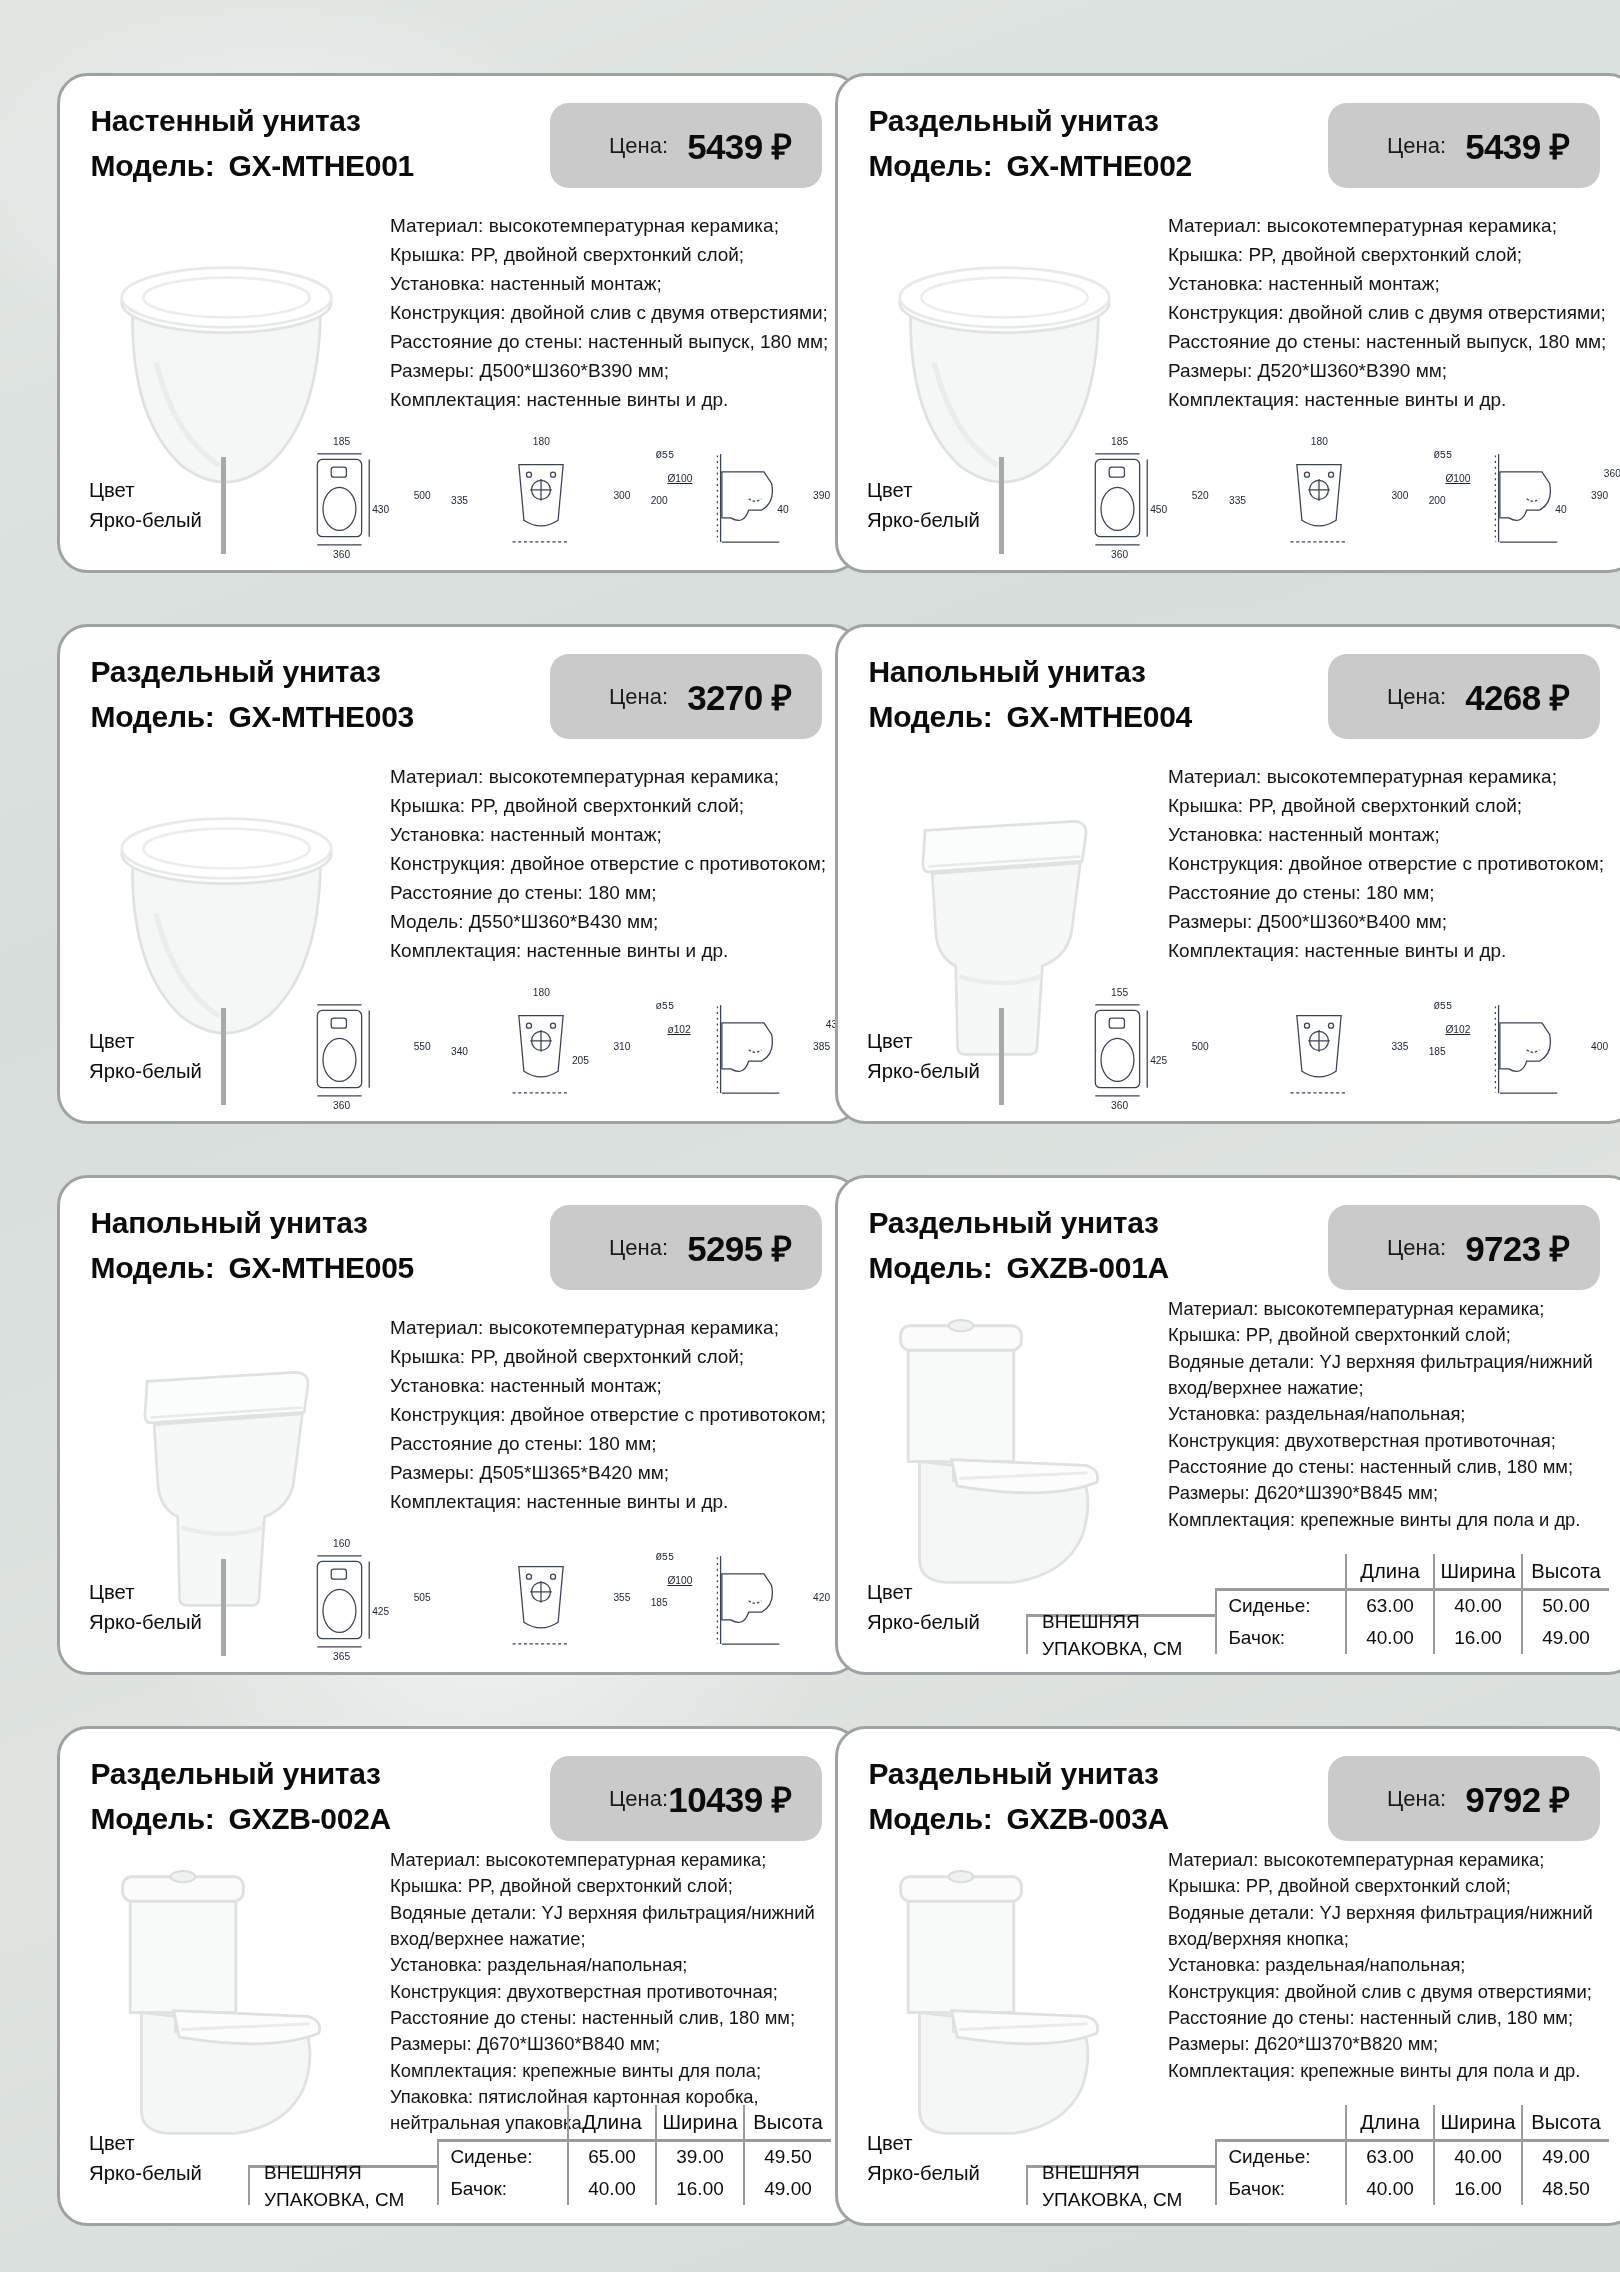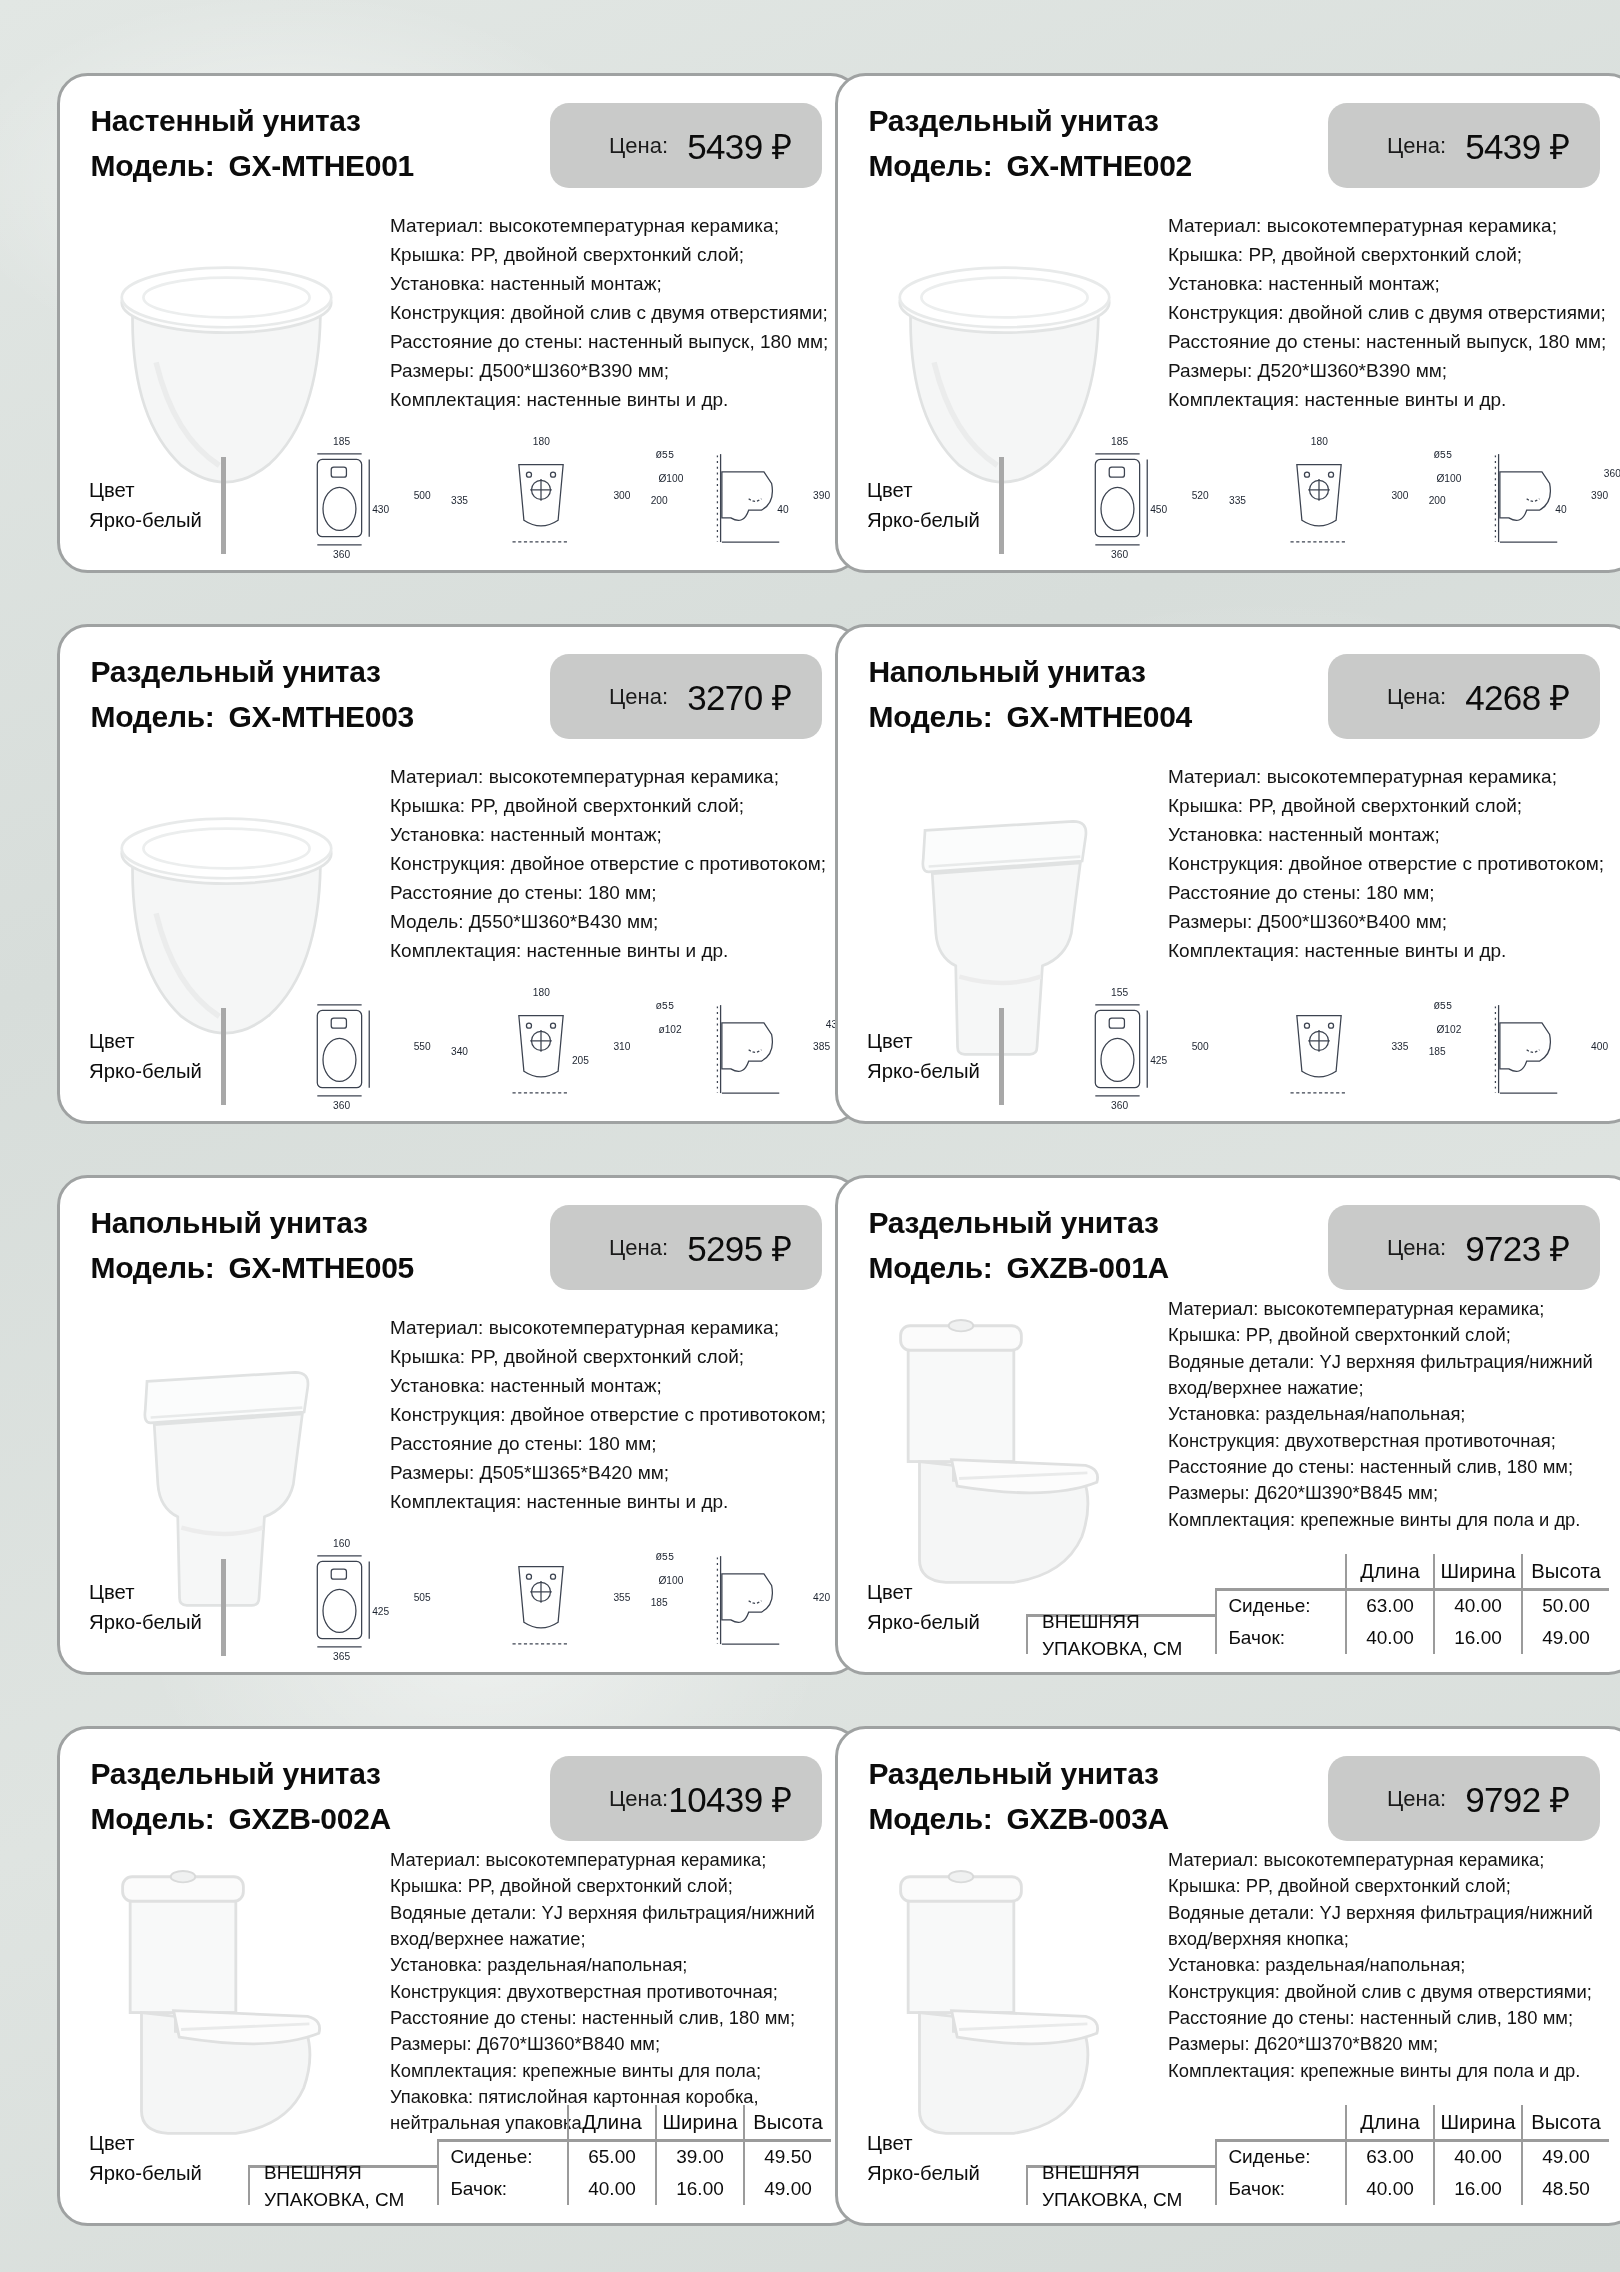--- a/index.html
+++ b/index.html
@@ -33,21 +33,21 @@
   .model-line { font-size:30px; font-weight:bold; line-height:1.5; letter-spacing:-0.3px; }
   .model-line .mval { margin-left:14px; }
   .price-box {
     position:absolute; top:27px; right:36px;
     width:272px; height:85px;
     background:#c9cac9; border-radius:19px;
     display:flex; align-items:center; justify-content:space-between;
     padding:0 30.5px 0 27px;
   }
   .price-label { font-size:22px; color:#1a1a1a;margin-left:32px; }
-  .price-value { font-size:35px; font-weight:normal; letter-spacing:-0.6px; }
+  .price-value { font-size:35px; font-weight:bold; letter-spacing:-0.6px; }
 
   .product-img { position:absolute; left:23px; top:151px; width:287px; height:298px; }
   .product-img svg { width:100%; height:100%; }
   .card.tank .product-img { top:124px; height:321px; width:283px; }
 
   .specs { position:absolute; left:306px; right:28px; top:135px;margin-left:24px; }
   .card.tbl .specs { top:118px; }
   .spec { font-size:19px; line-height:1.53; color:#141414; }
   .card.tbl .spec { font-size:18.4px; line-height:1.43; }
   .spec:empty { display:none; }
@@ -58,21 +58,21 @@
 
   
   .drawings { position:absolute; left:190px; right:25.4px; bottom:10.2px; height:124px; display:flex; gap:16.5px; }
   .dv { position:relative; flex:1; }
   .dv svg { position:absolute; left:50%; top:52%; transform:translate(-50%,-50%); }
   .dim { position:absolute; font-size:10.2px; color:#1d2430; white-space:nowrap; }
   .dim:empty { display:none; }
   .d-top { top:0; left:50%; transform:translateX(-50%); }
   .d-left { left:1.3px; top:52%; transform:translateY(-50%); }
   .d-d1 { left:6.3px; top:14px;font-family:Liberation Mono, monospace; }
-  .d-d2 { left:9px; top:37px; }
+  .d-d2 { left:18px; top:37px;text-decoration:underline; }
   .d-inner { right:44px; top:55%; }
   .d-right { right:2.5px; top:48%; transform:translateY(-50%); }
   .d-right2 { right:-10.2px; top:26%; }
   .d-bottom { bottom:0; left:50%; transform:translateX(-50%); }
   .tv { stroke:#3c4350; stroke-width:2; fill:none; }
 
   
   .pack-table {
     position:absolute; left:188px; right:27px; bottom:18px;
     display:grid;

